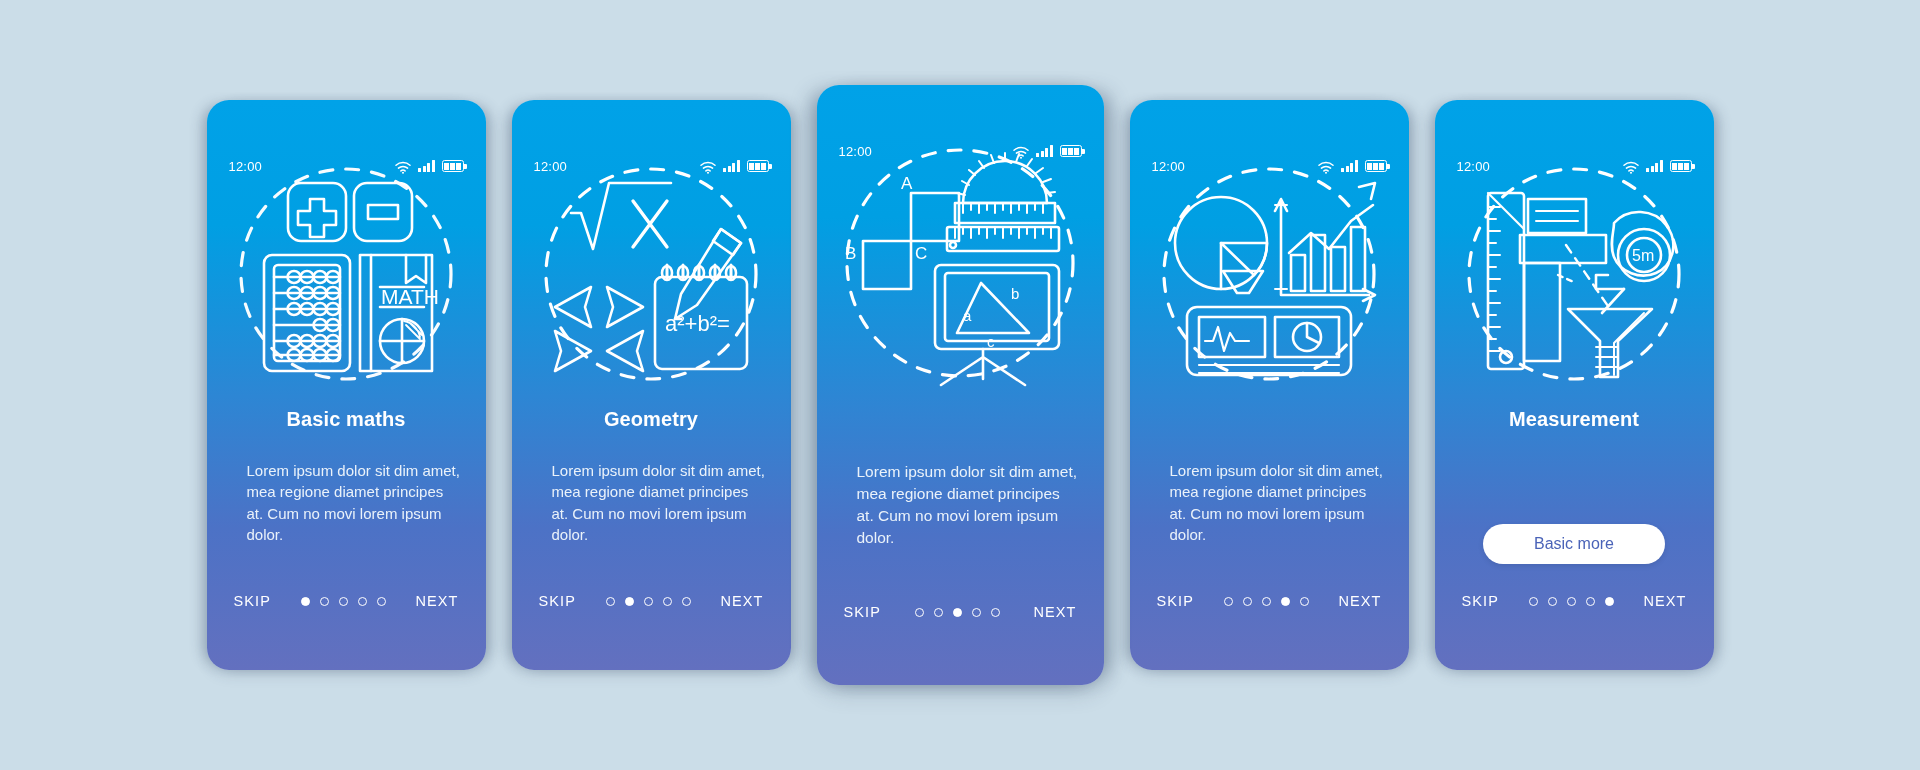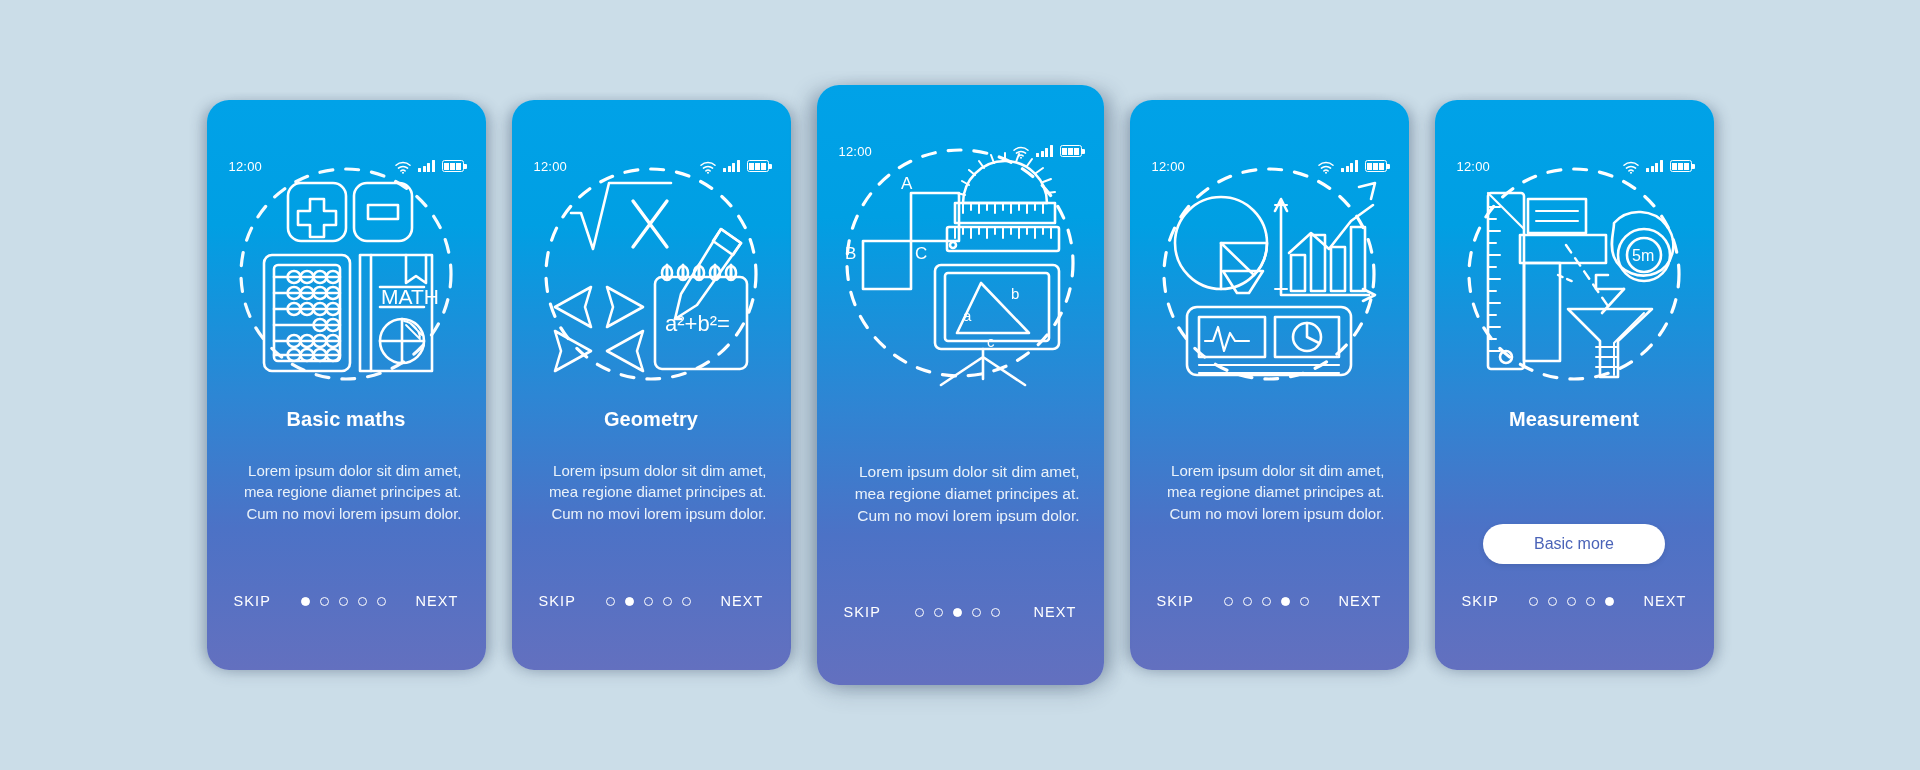--- a/index.html
+++ b/index.html
@@ -101,23 +101,23 @@
     text-align: center;
     color: #ffffff;
     font-size: 20px;
     font-weight: 700;
     letter-spacing: .1px;
   }
   .tall .title { top: 320px; font-size: 21px; }
 
   .desc {
     position: absolute;
-    left: 24px; right: 24px;
+    left: 40px; right: 24px;
     top: 360px;
-    text-align: right;
+    text-align: left;
     color: #eaf2fa;
     font-size: 15px;
     line-height: 1.42;
     font-weight: 400;
   }
   .tall .desc { top: 376px; font-size: 15.5px; }
 
   .learnmore {
     position: absolute;
     left: 50%;

